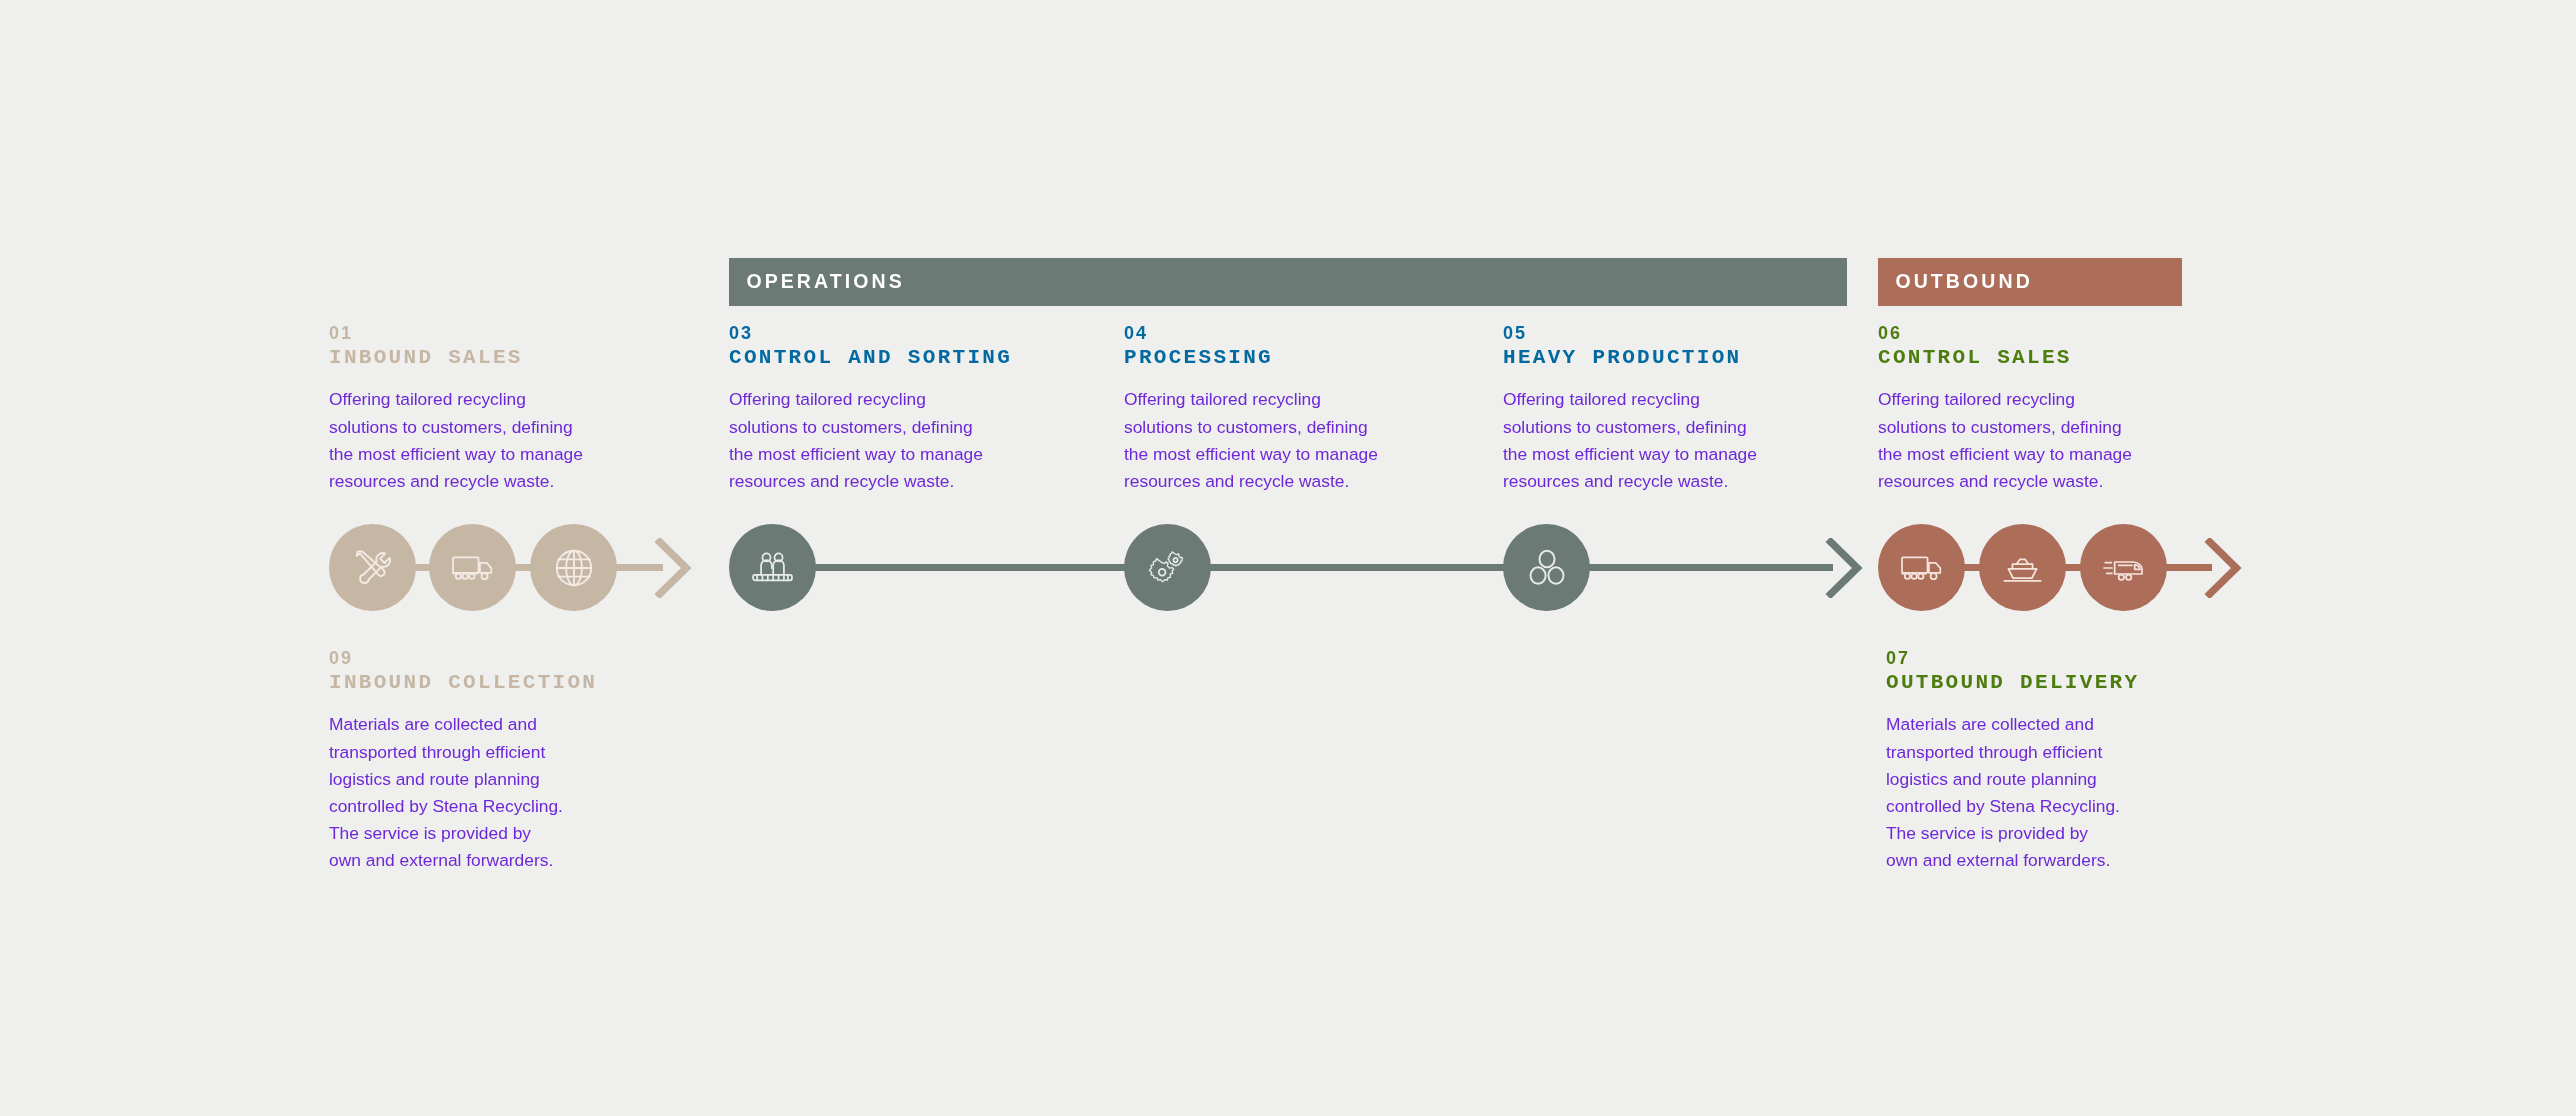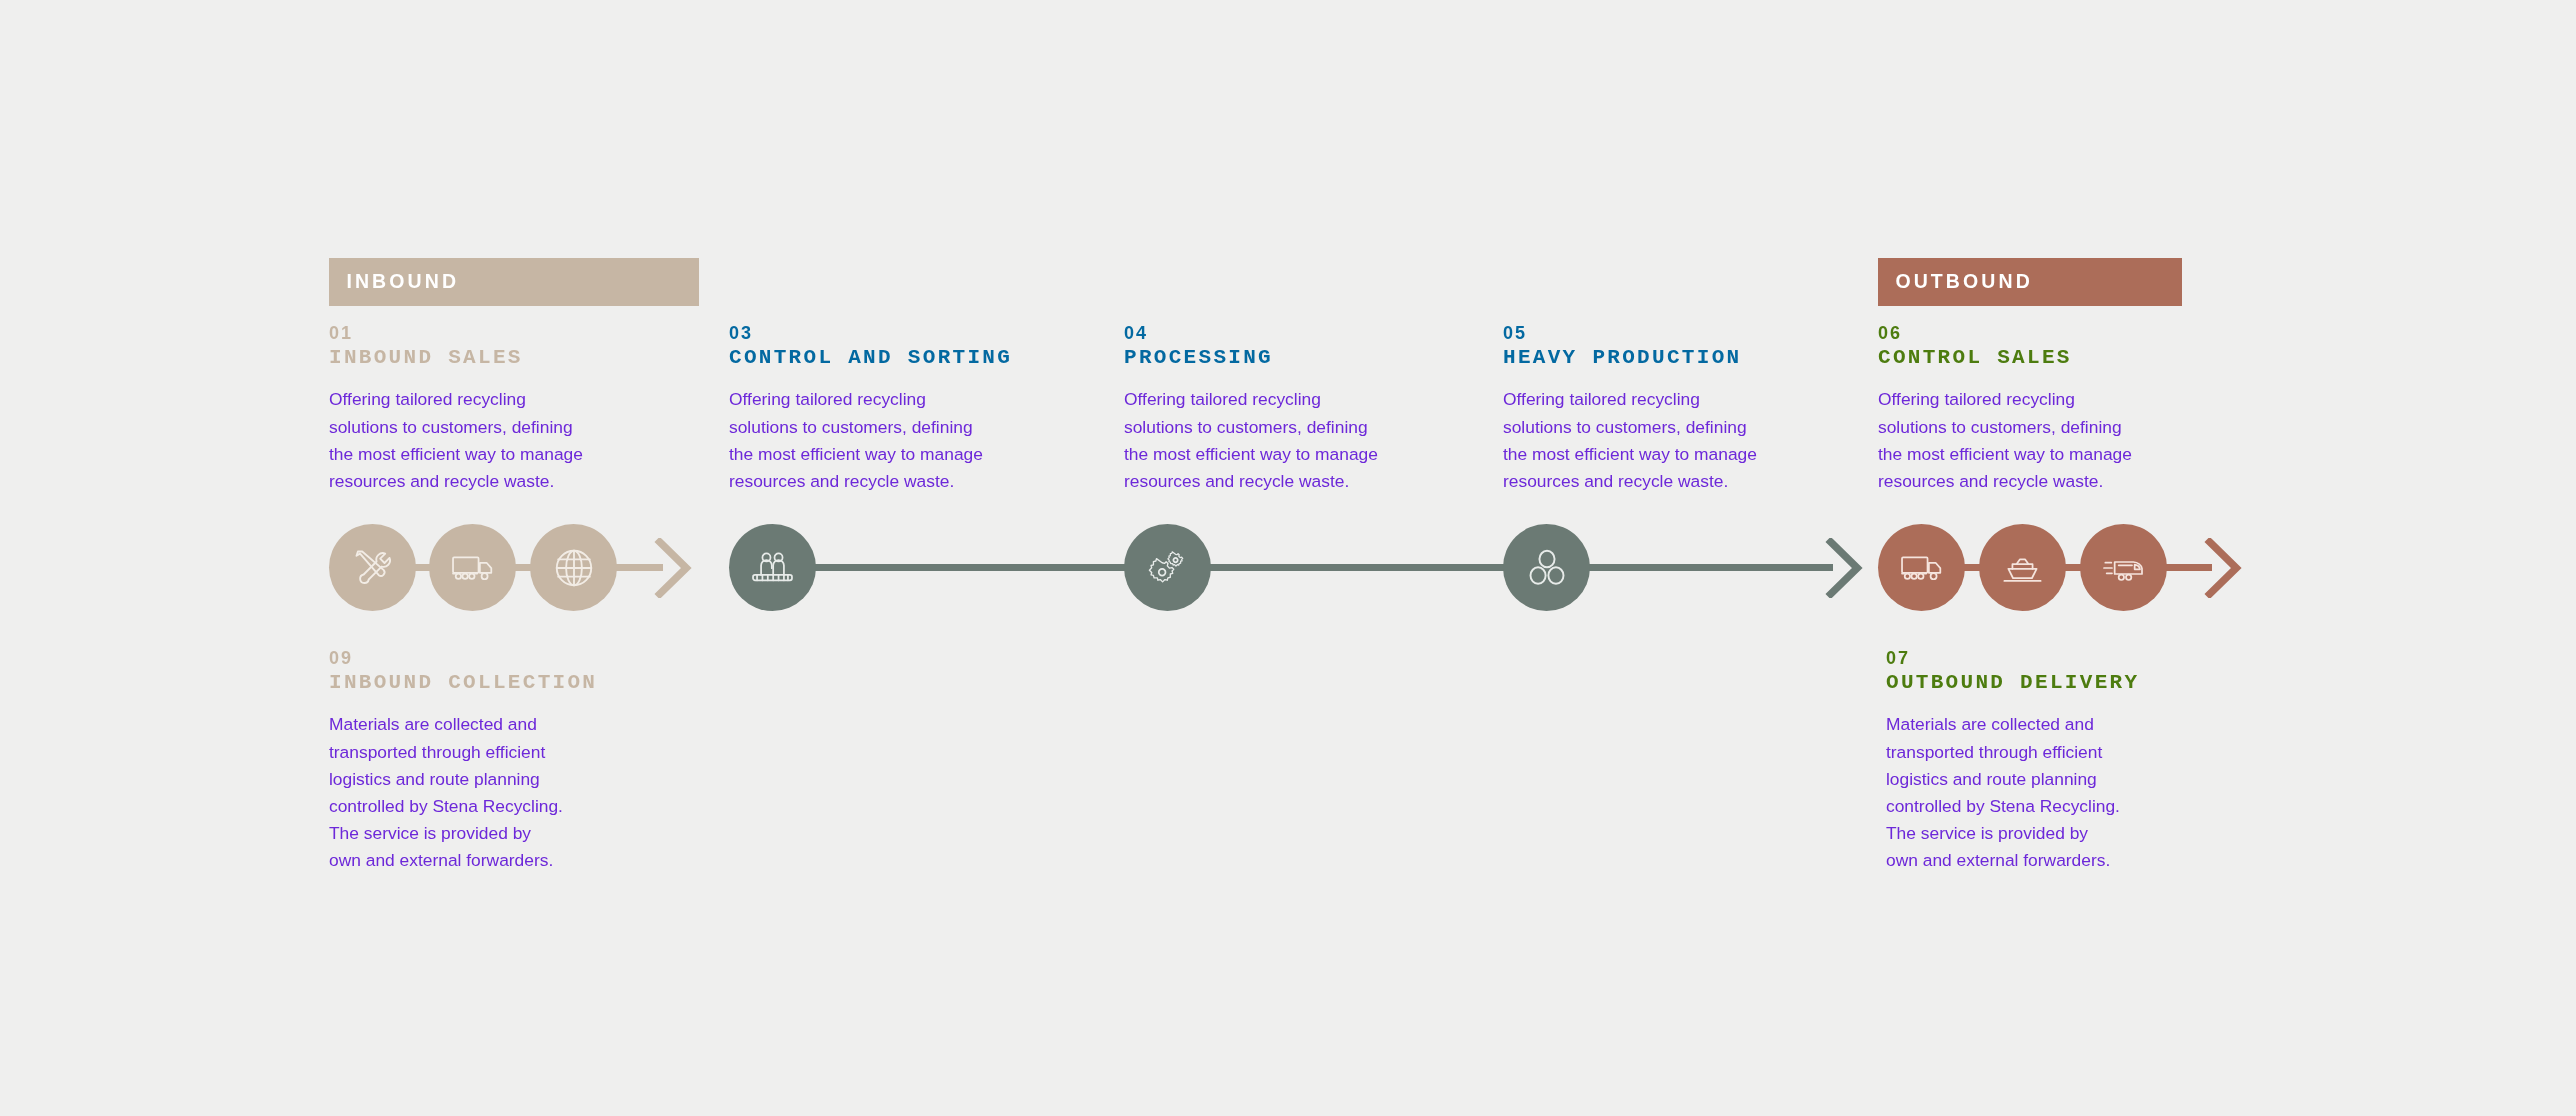--- a/index.html
+++ b/index.html
@@ -152,22 +152,22 @@
   #conn-out-1 { left: 1960px; width: 24px; }
   #conn-out-2 { left: 2061px; width: 24px; }
   #conn-out-3 { left: 2161px; width: 51px; }
   #arrow-out  { left: 2204px; }
 </style>
 </head>
 <body>
 
 <div class="canvas">
 
-  <div class="band-bar" id="band-inbound">
-    <span class="band-label">INBOUND</span>
+  <div class="band-bar" id="band-operations">
+    <span class="band-label">OPERATIONS</span>
   </div>
   <div class="band-bar" id="band-outbound">
     <span class="band-label">OUTBOUND</span>
   </div>
 
   <div class="step tone-inbound" id="step-01">
     <p class="step-num">01</p>
     <p class="step-title">INBOUND SALES</p>
     <p class="step-desc">Offering tailored recycling
 solutions to customers, defining

